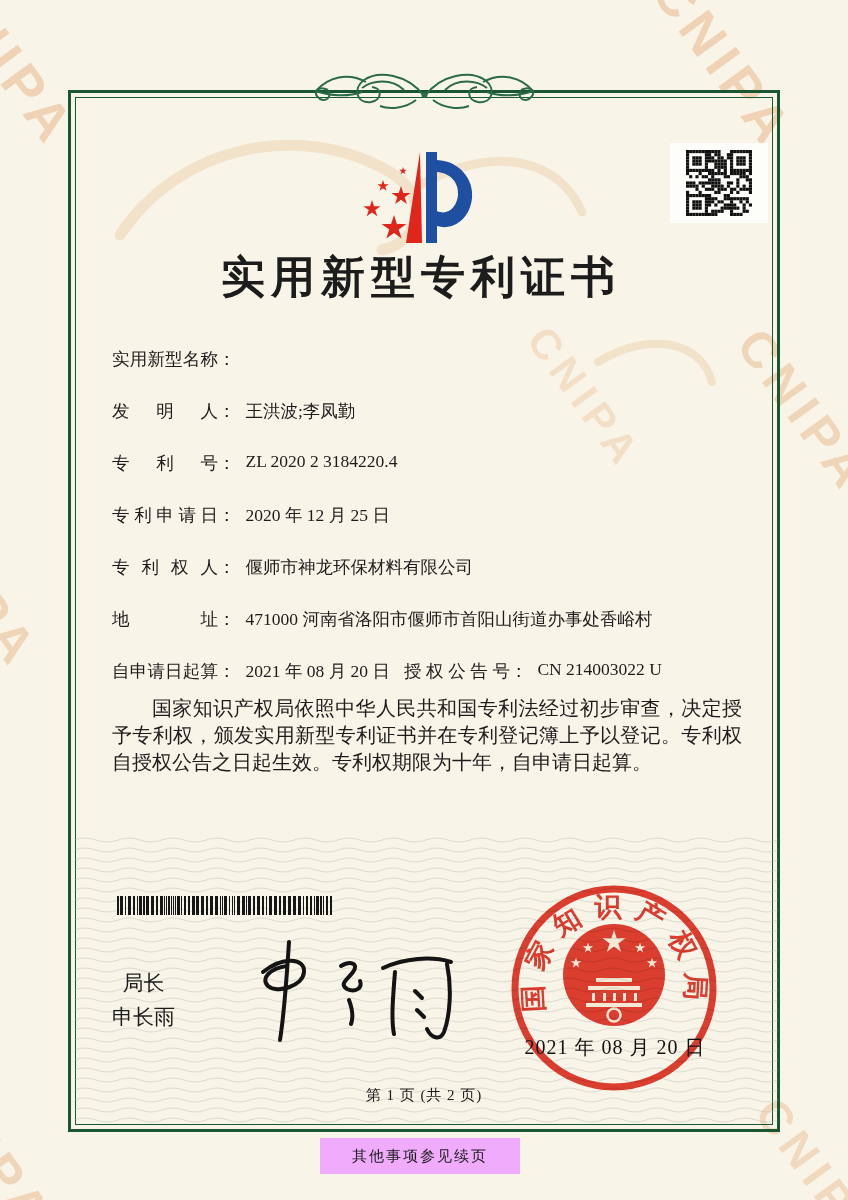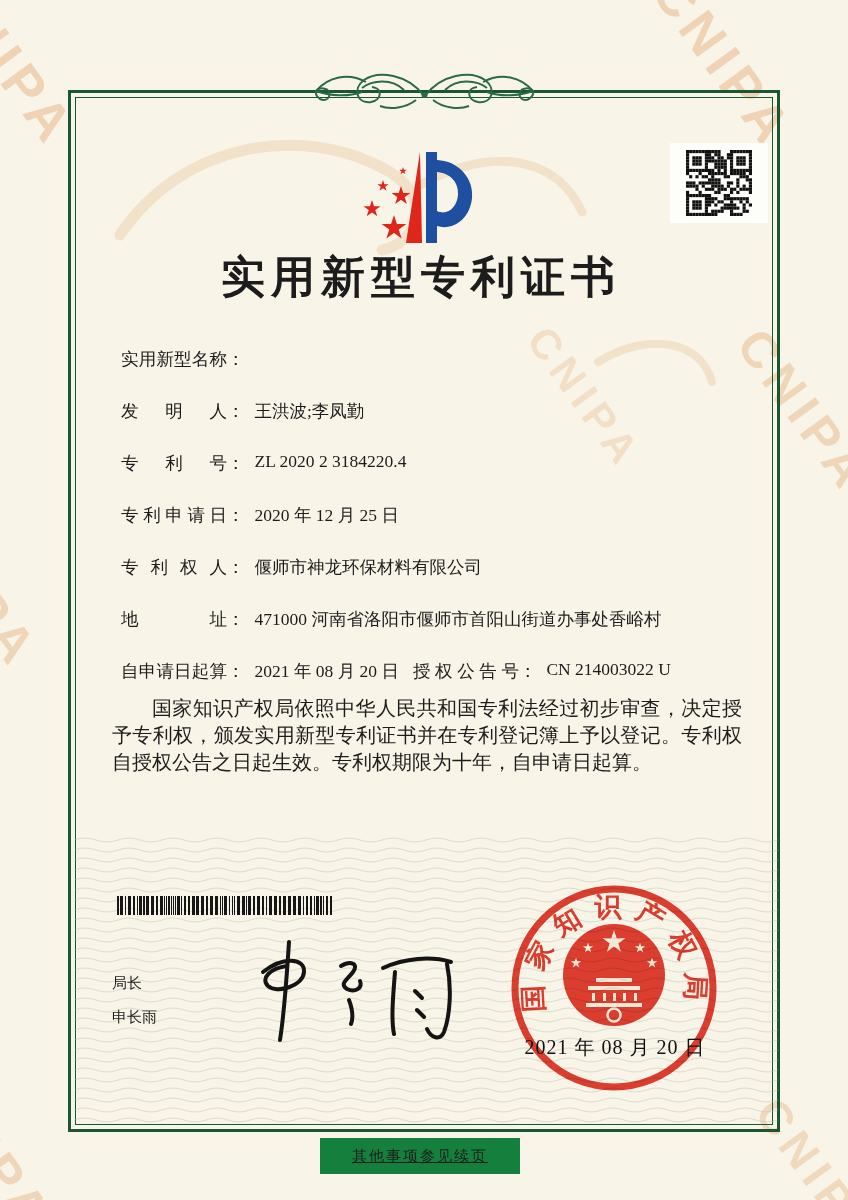--- a/index.html
+++ b/index.html
@@ -20,41 +20,41 @@
   #waves path{fill:none;stroke:#b9c6b2;stroke-width:1;opacity:.5;}
   
   .certno{position:absolute;left:112px;top:148px;font-size:18px;letter-spacing:2px;z-index:4;}
   .logo{position:absolute;left:350px;top:140px;z-index:4;}
   .qrbox{position:absolute;left:670px;top:143px;width:98px;height:80px;background:#fdfdfa;z-index:4;}
   #qr{position:absolute;left:16px;top:7px;}
   .title{position:absolute;left:0;width:842px;top:248px;text-align:center;font-size:44px;
          font-weight:bold;letter-spacing:6px;margin:0;z-index:4;}
   .fields{position:absolute;left:112px;top:347px;width:640px;z-index:4;}
   .field-row{height:52px;display:flex;align-items:flex-start;font-size:17.5px;white-space:nowrap;}
-  .flabel{display:inline-block;width:106px;text-align:justify;text-align-last:justify;margin-left:9px;}
+  .flabel{display:inline-block;width:106px;text-align:justify;text-align-last:justify;}
   .colon{display:inline-block;}
   .fvalue{margin-left:10px;}
   .pair2{margin-left:14px;}
   .paras{position:absolute;left:112px;top:695px;width:630px;font-size:20px;line-height:27px;
          text-align:justify;z-index:4;}
   .paras p{margin:0;text-indent:2em;}
   #barcode{position:absolute;left:117px;top:896px;width:222px;height:19px;display:flex;
            align-items:stretch;z-index:4;}
   #barcode div{background:#161616;}
-  .officer{position:absolute;left:112px;top:966px;font-size:15px;line-height:34px;z-index:4;}
+  .officer{position:absolute;left:112px;top:966px;font-size:21px;line-height:34px;z-index:4;text-align:center;}
   .sig{position:absolute;left:235px;top:936px;z-index:4;}
   .sig path{fill:none;stroke:#141414;stroke-width:4;stroke-linecap:round;stroke-linejoin:round;}
   .seal{position:absolute;left:500px;top:874px;z-index:5;mix-blend-mode:multiply;opacity:.95;}
   .sealdate{position:absolute;left:505px;top:1034px;width:220px;text-align:center;font-size:20px;
             letter-spacing:1px;color:#111;z-index:6;}
   .pagenum{position:absolute;left:0;width:848px;top:1086px;text-align:center;font-size:15px;
            letter-spacing:1px;z-index:4;}
-  .footnote{position:absolute;left:320px;top:1138px;width:200px;height:36px;background:#15803d;
+  .footnote{position:absolute;left:320px;top:1138px;width:200px;height:36px;background:#f0abfc;
             display:flex;align-items:center;justify-content:center;font-size:15px;
-            letter-spacing:2px;z-index:4;text-decoration:underline;}
+            letter-spacing:2px;z-index:4;}
 </style>
 </head>
 <body>
 
 <div class="page">
 
   <div class="wm" style="left:-28px;top:-40px;font-size:54px;opacity:.55;">CNIPA</div>
   <div class="wm" style="left:690px;top:-38px;font-size:54px;opacity:.55;">CNIPA</div>
   <div class="wm" style="left:556px;top:318px;font-size:42px;opacity:.35;">CNIPA</div>
   <div class="wm" style="left:772px;top:318px;font-size:50px;opacity:.5;">CNIPA</div>
@@ -545,15 +545,16 @@
         <rect x="113" y="119" width="3" height="8"></rect>
           <rect x="123" y="119" width="3" height="8"></rect>
         <rect x="134" y="119" width="3" height="8"></rect>
         <rect x="86" y="129" width="56" height="4"></rect>
       </g>
       <circle cx="114" cy="141" r="6.5" fill="none" stroke="#f9f4e8" stroke-width="2.5"></circle>
     </g>
   </svg>
   <div class="sealdate">2021 年 08 月 20 日</div>
 
+  <div class="pagenum">第 1 页 (共 2 页)</div>
   <div class="footnote">其他事项参见续页</div>
 
 </div>
 
 </body></html>

